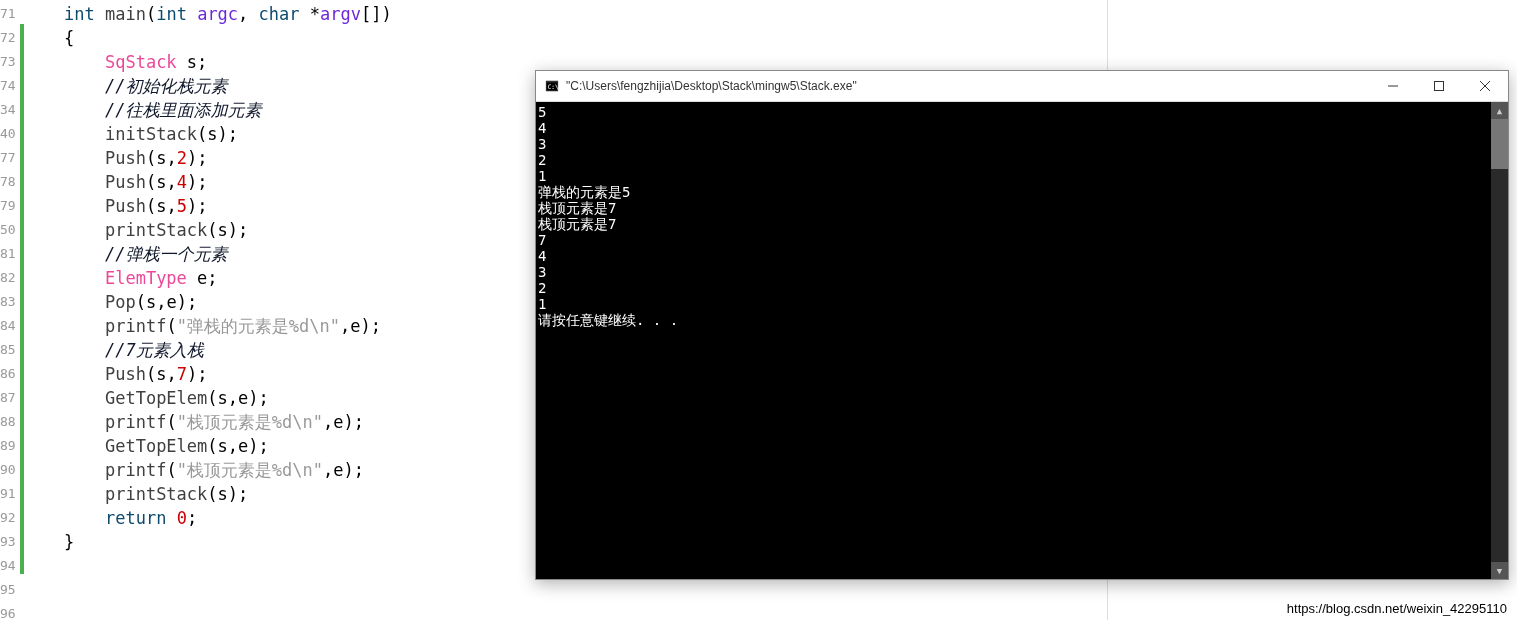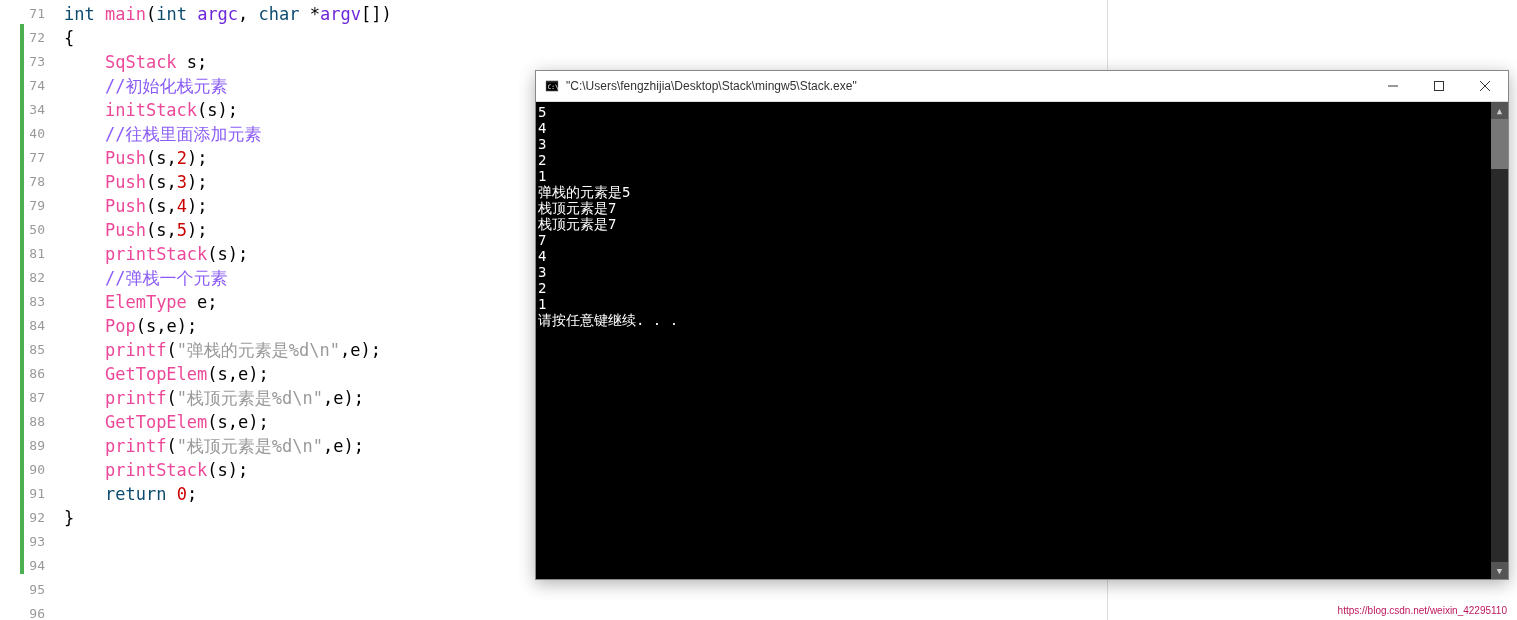--- a/index.html
+++ b/index.html
@@ -31,21 +31,21 @@
 .change-bar {
   position: absolute;
   left: 20px;
   top: 24px;
   width: 4px;
   height: 550px;
   background: #4CAF50;
 }
 .ln {
   color: #999;
-  text-align: right;
+  text-align: left;
   height: 24px;
   line-height: 24px;
   padding-right: 10px;
   font-size: 13px;
   width: 55px;
 }
 .code-area {
   position: absolute;
   left: 64px;
   top: 0;
@@ -56,24 +56,24 @@
   line-height: 24px;
   white-space: pre;
   font-family: Consolas, monospace;
   font-size: 17px;
 }
 .kw { color: #0c4a6e; }
 .type { color: #ec4899; }
 .ident { color: #000; }
 .param { color: #6d28d9; text-decoration-color: #aaa; }
 .punct { color: #000; }
-.comment { color: #8b5cf6; }
+.comment { color: #0f172a; font-style: italic; }
 .num { color: #cc0000; }
 .str { color: #999; }
-.func { color: #ec4899; }
+.func { color: #404040; }
 
 .console-window {
   position: absolute;
   left: 535px;
   top: 70px;
   width: 974px;
   height: 510px;
   border: 1px solid #888;
   background: #fff;
   box-shadow: 0 4px 16px rgba(0,0,0,0.3);
@@ -140,22 +140,22 @@
   display:flex;align-items:center;justify-content:center;
 }
 .scroll-down{position:absolute;bottom:0;left:0;right:0;}
 .scroll-thumb {
   position:absolute;top:17px;left:0;right:0;height:50px;background:#777;
 }
 .watermark {
   position:absolute;
   right:10px;
   bottom:4px;
-  color:#be185d;
-  font-size:10px;
+  color:#000000;
+  font-size:13px;
   font-family:sans-serif;
 }
 </style>
 </head>
 <body>
 
 <div class="editor">
   <div class="change-bar"></div>
   <div class="gutter" id="gutter">
       <div class="ln">71</div>
@@ -183,31 +183,32 @@
       <div class="ln">93</div>
       <div class="ln">94</div>
       <div class="ln">95</div>
       <div class="ln">96</div>
     </div>
   <div class="code-area" id="code">
       <div class="code-line"><span class="kw">int</span><span class="punct"> </span><span class="func">main</span><span class="punct">(</span><span class="kw">int</span><span class="punct"> </span><span class="param">argc</span><span class="punct">, </span><span class="kw">char</span><span class="punct"> *</span><span class="param">argv</span><span class="punct">[])</span></div>
       <div class="code-line"><span class="punct">{</span></div>
       <div class="code-line"><span class="punct">    </span><span class="type">SqStack</span><span class="punct"> </span><span class="ident">s</span><span class="punct">;</span></div>
       <div class="code-line"><span class="punct">    </span><span class="comment">//初始化栈元素</span></div>
+      <div class="code-line"><span class="punct">    </span><span class="comment">//往栈里面添加元素</span></div>
       <div class="code-line"><span class="punct">    </span><span class="func">initStack</span><span class="punct">(</span><span class="ident">s</span><span class="punct">);</span></div>
-      <div class="code-line"><span class="punct">    </span><span class="comment">//往栈里面添加元素</span></div>
       <div class="code-line"><span class="punct">    </span><span class="func">Push</span><span class="punct">(</span><span class="ident">s</span><span class="punct">,</span><span class="num">2</span><span class="punct">);</span></div>
-      <div class="code-line"><span class="punct">    </span><span class="func">Push</span><span class="punct">(</span><span class="ident">s</span><span class="punct">,</span><span class="num">3</span><span class="punct">);</span></div>
       <div class="code-line"><span class="punct">    </span><span class="func">Push</span><span class="punct">(</span><span class="ident">s</span><span class="punct">,</span><span class="num">4</span><span class="punct">);</span></div>
       <div class="code-line"><span class="punct">    </span><span class="func">Push</span><span class="punct">(</span><span class="ident">s</span><span class="punct">,</span><span class="num">5</span><span class="punct">);</span></div>
       <div class="code-line"><span class="punct">    </span><span class="func">printStack</span><span class="punct">(</span><span class="ident">s</span><span class="punct">);</span></div>
       <div class="code-line"><span class="punct">    </span><span class="comment">//弹栈一个元素</span></div>
       <div class="code-line"><span class="punct">    </span><span class="type">ElemType</span><span class="punct"> </span><span class="ident">e</span><span class="punct">;</span></div>
       <div class="code-line"><span class="punct">    </span><span class="func">Pop</span><span class="punct">(</span><span class="ident">s</span><span class="punct">,</span><span class="ident">e</span><span class="punct">);</span></div>
       <div class="code-line"><span class="punct">    </span><span class="func">printf</span><span class="punct">(</span><span class="str">"弹栈的元素是%d\n"</span><span class="punct">,</span><span class="ident">e</span><span class="punct">);</span></div>
+      <div class="code-line"><span class="punct">    </span><span class="comment">//7元素入栈</span></div>
+      <div class="code-line"><span class="punct">    </span><span class="func">Push</span><span class="punct">(</span><span class="ident">s</span><span class="punct">,</span><span class="num">7</span><span class="punct">);</span></div>
       <div class="code-line"><span class="punct">    </span><span class="func">GetTopElem</span><span class="punct">(</span><span class="ident">s</span><span class="punct">,</span><span class="ident">e</span><span class="punct">);</span></div>
       <div class="code-line"><span class="punct">    </span><span class="func">printf</span><span class="punct">(</span><span class="str">"栈顶元素是%d\n"</span><span class="punct">,</span><span class="ident">e</span><span class="punct">);</span></div>
       <div class="code-line"><span class="punct">    </span><span class="func">GetTopElem</span><span class="punct">(</span><span class="ident">s</span><span class="punct">,</span><span class="ident">e</span><span class="punct">);</span></div>
       <div class="code-line"><span class="punct">    </span><span class="func">printf</span><span class="punct">(</span><span class="str">"栈顶元素是%d\n"</span><span class="punct">,</span><span class="ident">e</span><span class="punct">);</span></div>
       <div class="code-line"><span class="punct">    </span><span class="func">printStack</span><span class="punct">(</span><span class="ident">s</span><span class="punct">);</span></div>
       <div class="code-line"><span class="punct">    </span><span class="kw">return</span><span class="punct"> </span><span class="num">0</span><span class="punct">;</span></div>
       <div class="code-line"><span class="punct">}</span></div>
       <div class="code-line"></div>
     </div>
 </div>

